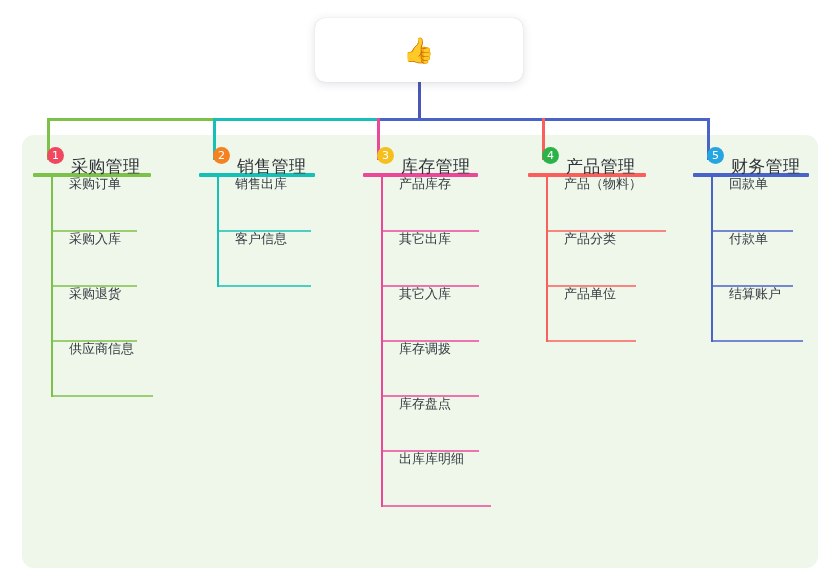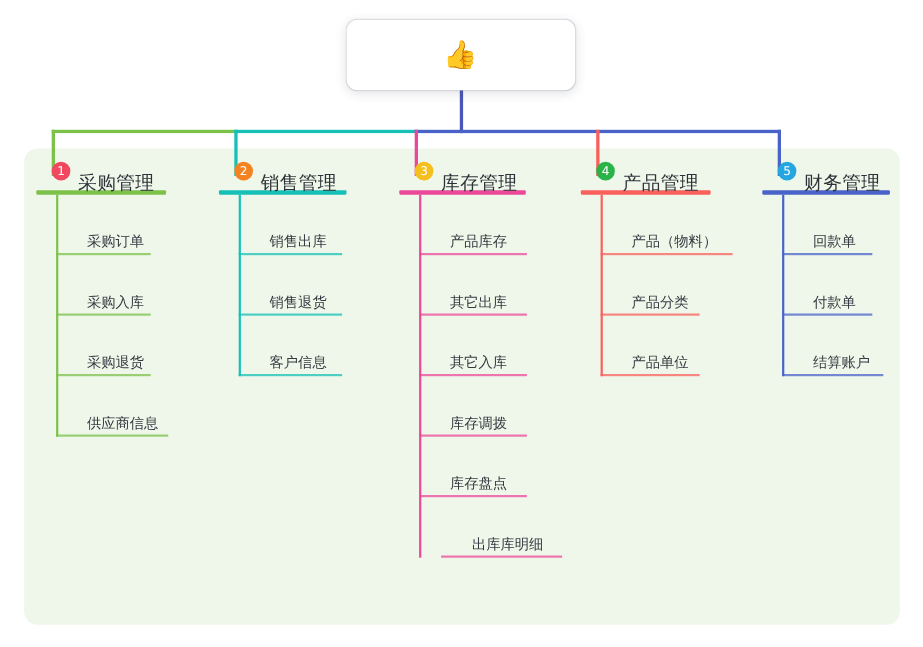--- a/index.html
+++ b/index.html
@@ -120,23 +120,22 @@
     position: absolute;
     left: 0;
     top: 0;
     bottom: 0;
     width: 2px;
   }
   .item {
     position: relative;
     height: 55px;
     box-sizing: border-box;
-    padding-left: 28px;
-    display: flex;
-    align-items: flex-end;
+    padding-left: 18px;
+    display: flex;
     width: 104px;
   }
   .item-label {
     font-size: 13px;
     color: #333b42;
     white-space: nowrap;
     padding-bottom: 5px;
     line-height: 1.1;
   }
   .item-rule {
@@ -203,24 +202,20 @@
         <span class="col-title">销售管理</span>
       </div>
       <div class="col-rule" style="background: rgb(22, 192, 182); width: 116px;"></div>
       <div class="items">
         <div class="spine" style="background: rgb(22, 192, 182);"></div>
         <div class="item" style="width: 94px;">
           <span class="item-label">销售出库</span>
           <div class="item-rule" style="background: rgb(22, 192, 182); opacity: 0.75;"></div>
         </div>
         <div class="item" style="width: 94px;">
-          <span class="item-label">销售退货</span>
-          <div class="item-rule" style="background: rgb(22, 192, 182); opacity: 0.75;"></div>
-        </div>
-        <div class="item" style="width: 94px;">
           <span class="item-label">客户信息</span>
           <div class="item-rule" style="background: rgb(22, 192, 182); opacity: 0.75;"></div>
         </div>
       </div>
     </div>
     <div class="column" style="left: 363px;">
       <div class="col-head">
         <span class="badge" style="background: rgb(245, 191, 30);">3</span>
         <span class="col-title">库存管理</span>
       </div>
@@ -240,21 +235,21 @@
           <div class="item-rule" style="background: rgb(236, 72, 153); opacity: 0.75;"></div>
         </div>
         <div class="item" style="width: 98px;">
           <span class="item-label">库存调拨</span>
           <div class="item-rule" style="background: rgb(236, 72, 153); opacity: 0.75;"></div>
         </div>
         <div class="item" style="width: 98px;">
           <span class="item-label">库存盘点</span>
           <div class="item-rule" style="background: rgb(236, 72, 153); opacity: 0.75;"></div>
         </div>
-        <div class="item" style="width: 110px; margin-left: 20px;">
+        <div class="item" style="width: 110px;">
           <span class="item-label">出库库明细</span>
           <div class="item-rule" style="background: rgb(236, 72, 153); opacity: 0.75;"></div>
         </div>
       </div>
     </div>
     <div class="column" style="left: 528px;">
       <div class="col-head">
         <span class="badge" style="background: rgb(43, 179, 74);">4</span>
         <span class="col-title">产品管理</span>
       </div>

